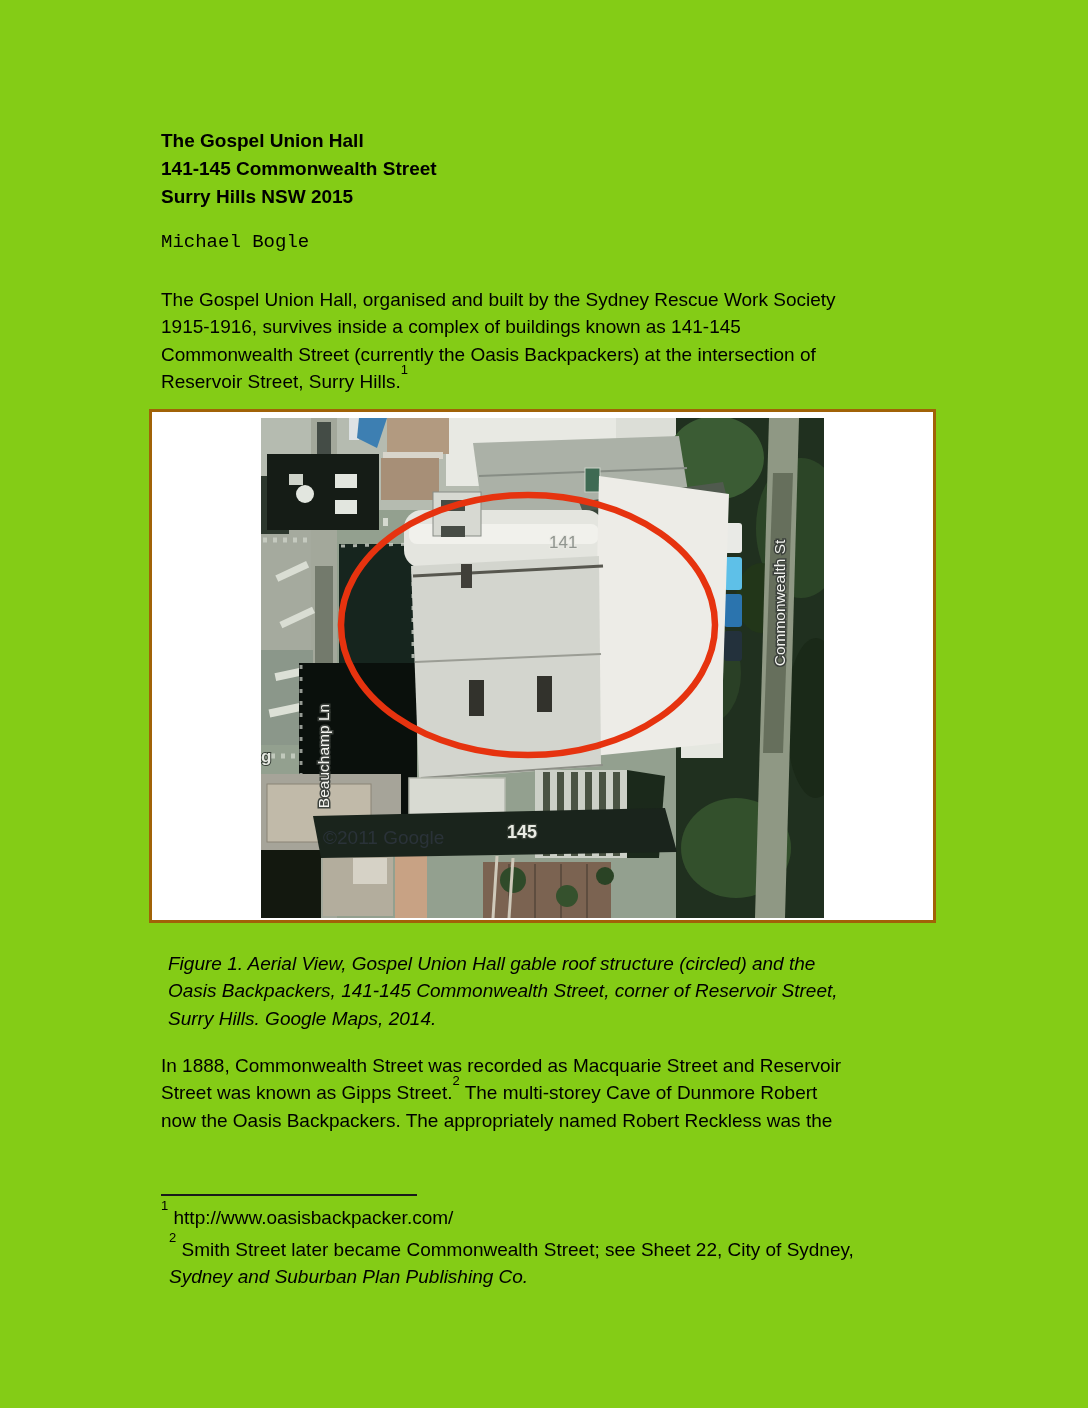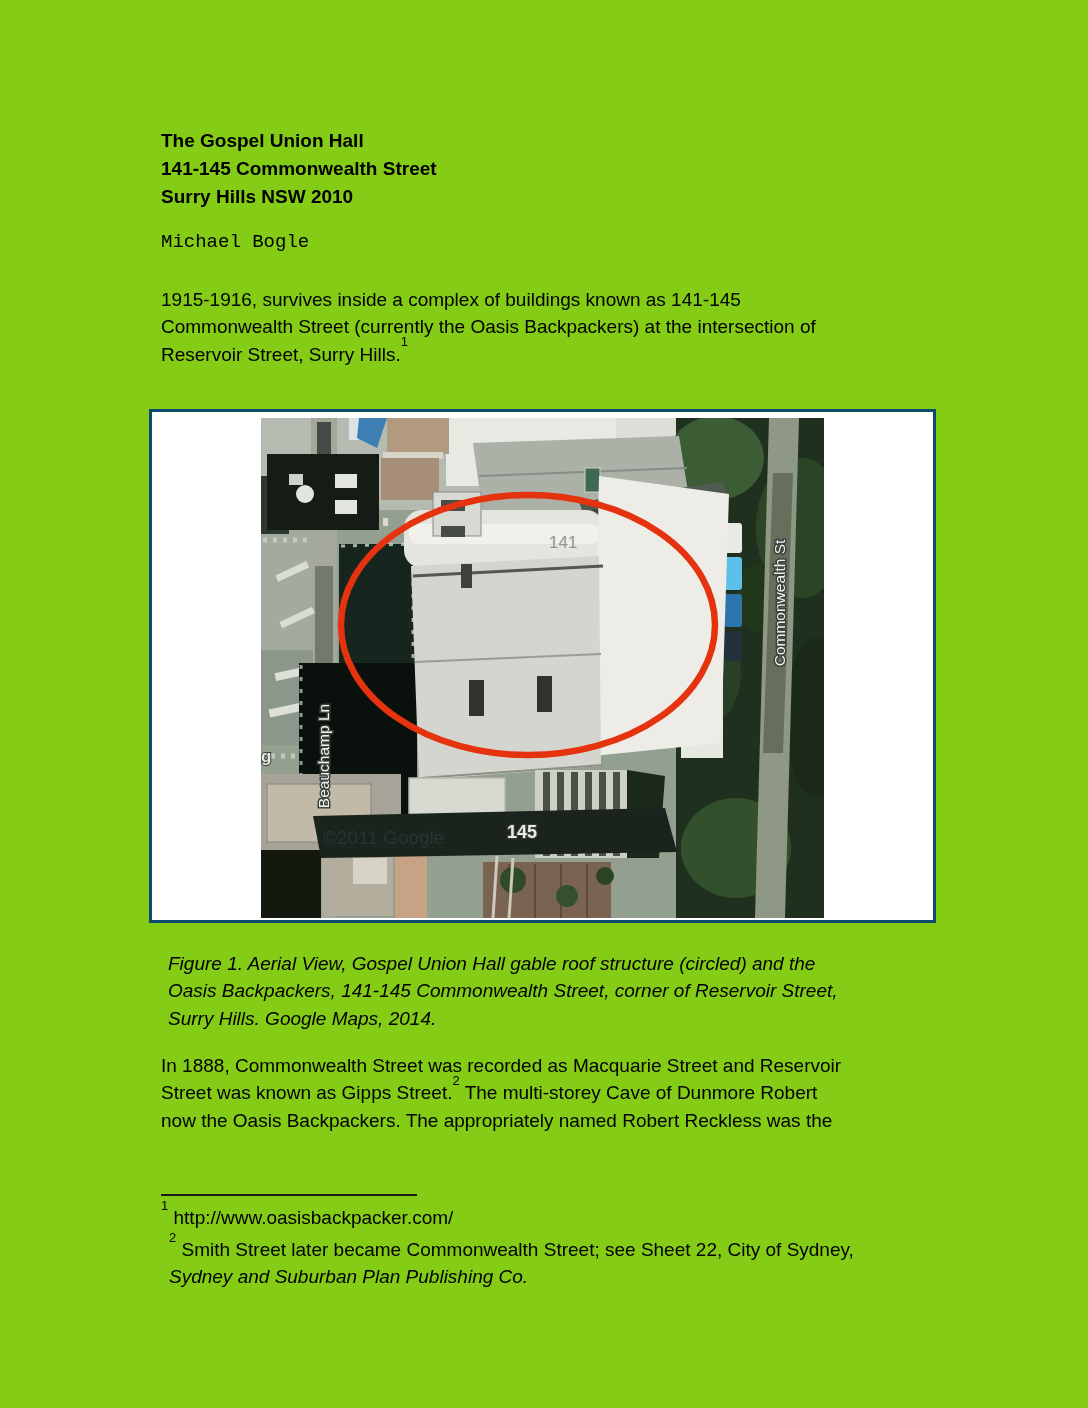--- a/index.html
+++ b/index.html
@@ -26,21 +26,21 @@
   .caption { left: 168px; top: 950px; font-size: 19px; font-style: italic; line-height: 27.4px; }
   .sup {
     font-size: 13px;
     position: relative;
     top: -7px;
     line-height: 0;
   }
   .figure-box {
     left: 149px; top: 409px;
     width: 787px; height: 514px;
-    border: 3px solid #0c4a6e;
+    border: 3px solid #a16207;
     box-sizing: border-box;
     background: #ffffff;
     text-align: center;
   }
   .figure-box svg { margin-top: 6px; }
   .fn-rule { left: 161px; top: 1194px; width: 256px; height: 0; border-top: 2px solid #1a1a1a; }
   .footnote { font-size: 19px; line-height: 27.4px; }
   .fn-1 { left: 161px; top: 1204px; }
   .fn-2 { left: 161px; top: 1236px; width: 790px; margin-left: 8px; }
   .fn-2 .ital, .ital { font-style: italic; }
@@ -50,26 +50,27 @@
   }
 </style>
 </head>
 <body>
 
 <div class="page">
 
   <div class="abs title-block">
     <div>The Gospel Union Hall</div>
     <div>141-145 Commonwealth Street</div>
-    <div>Surry Hills NSW 2010</div>
+    <div>Surry Hills NSW 2015</div>
   </div>
 
   <div class="abs author">Michael Bogle</div>
 
   <div class="abs para p-intro">
+    <div class="ln">The Gospel Union Hall, organised and built by the Sydney Rescue Work Society</div>
     <div class="ln">1915-1916, survives inside a complex of buildings known as 141-145</div>
     <div class="ln">Commonwealth Street (currently the Oasis Backpackers) at the intersection of</div>
     <div class="ln"><span>Reservoir Street, Surry Hills.</span><sup class="sup">1</sup></div>
   </div>
 
   <div class="abs figure-box">
     <svg width="563" height="500" viewBox="0 0 563 500">
 
       <rect x="0" y="0" width="563" height="500" fill="#93a08f"></rect>
       <rect x="0" y="0" width="563" height="92" fill="#b5bbb0"></rect>

